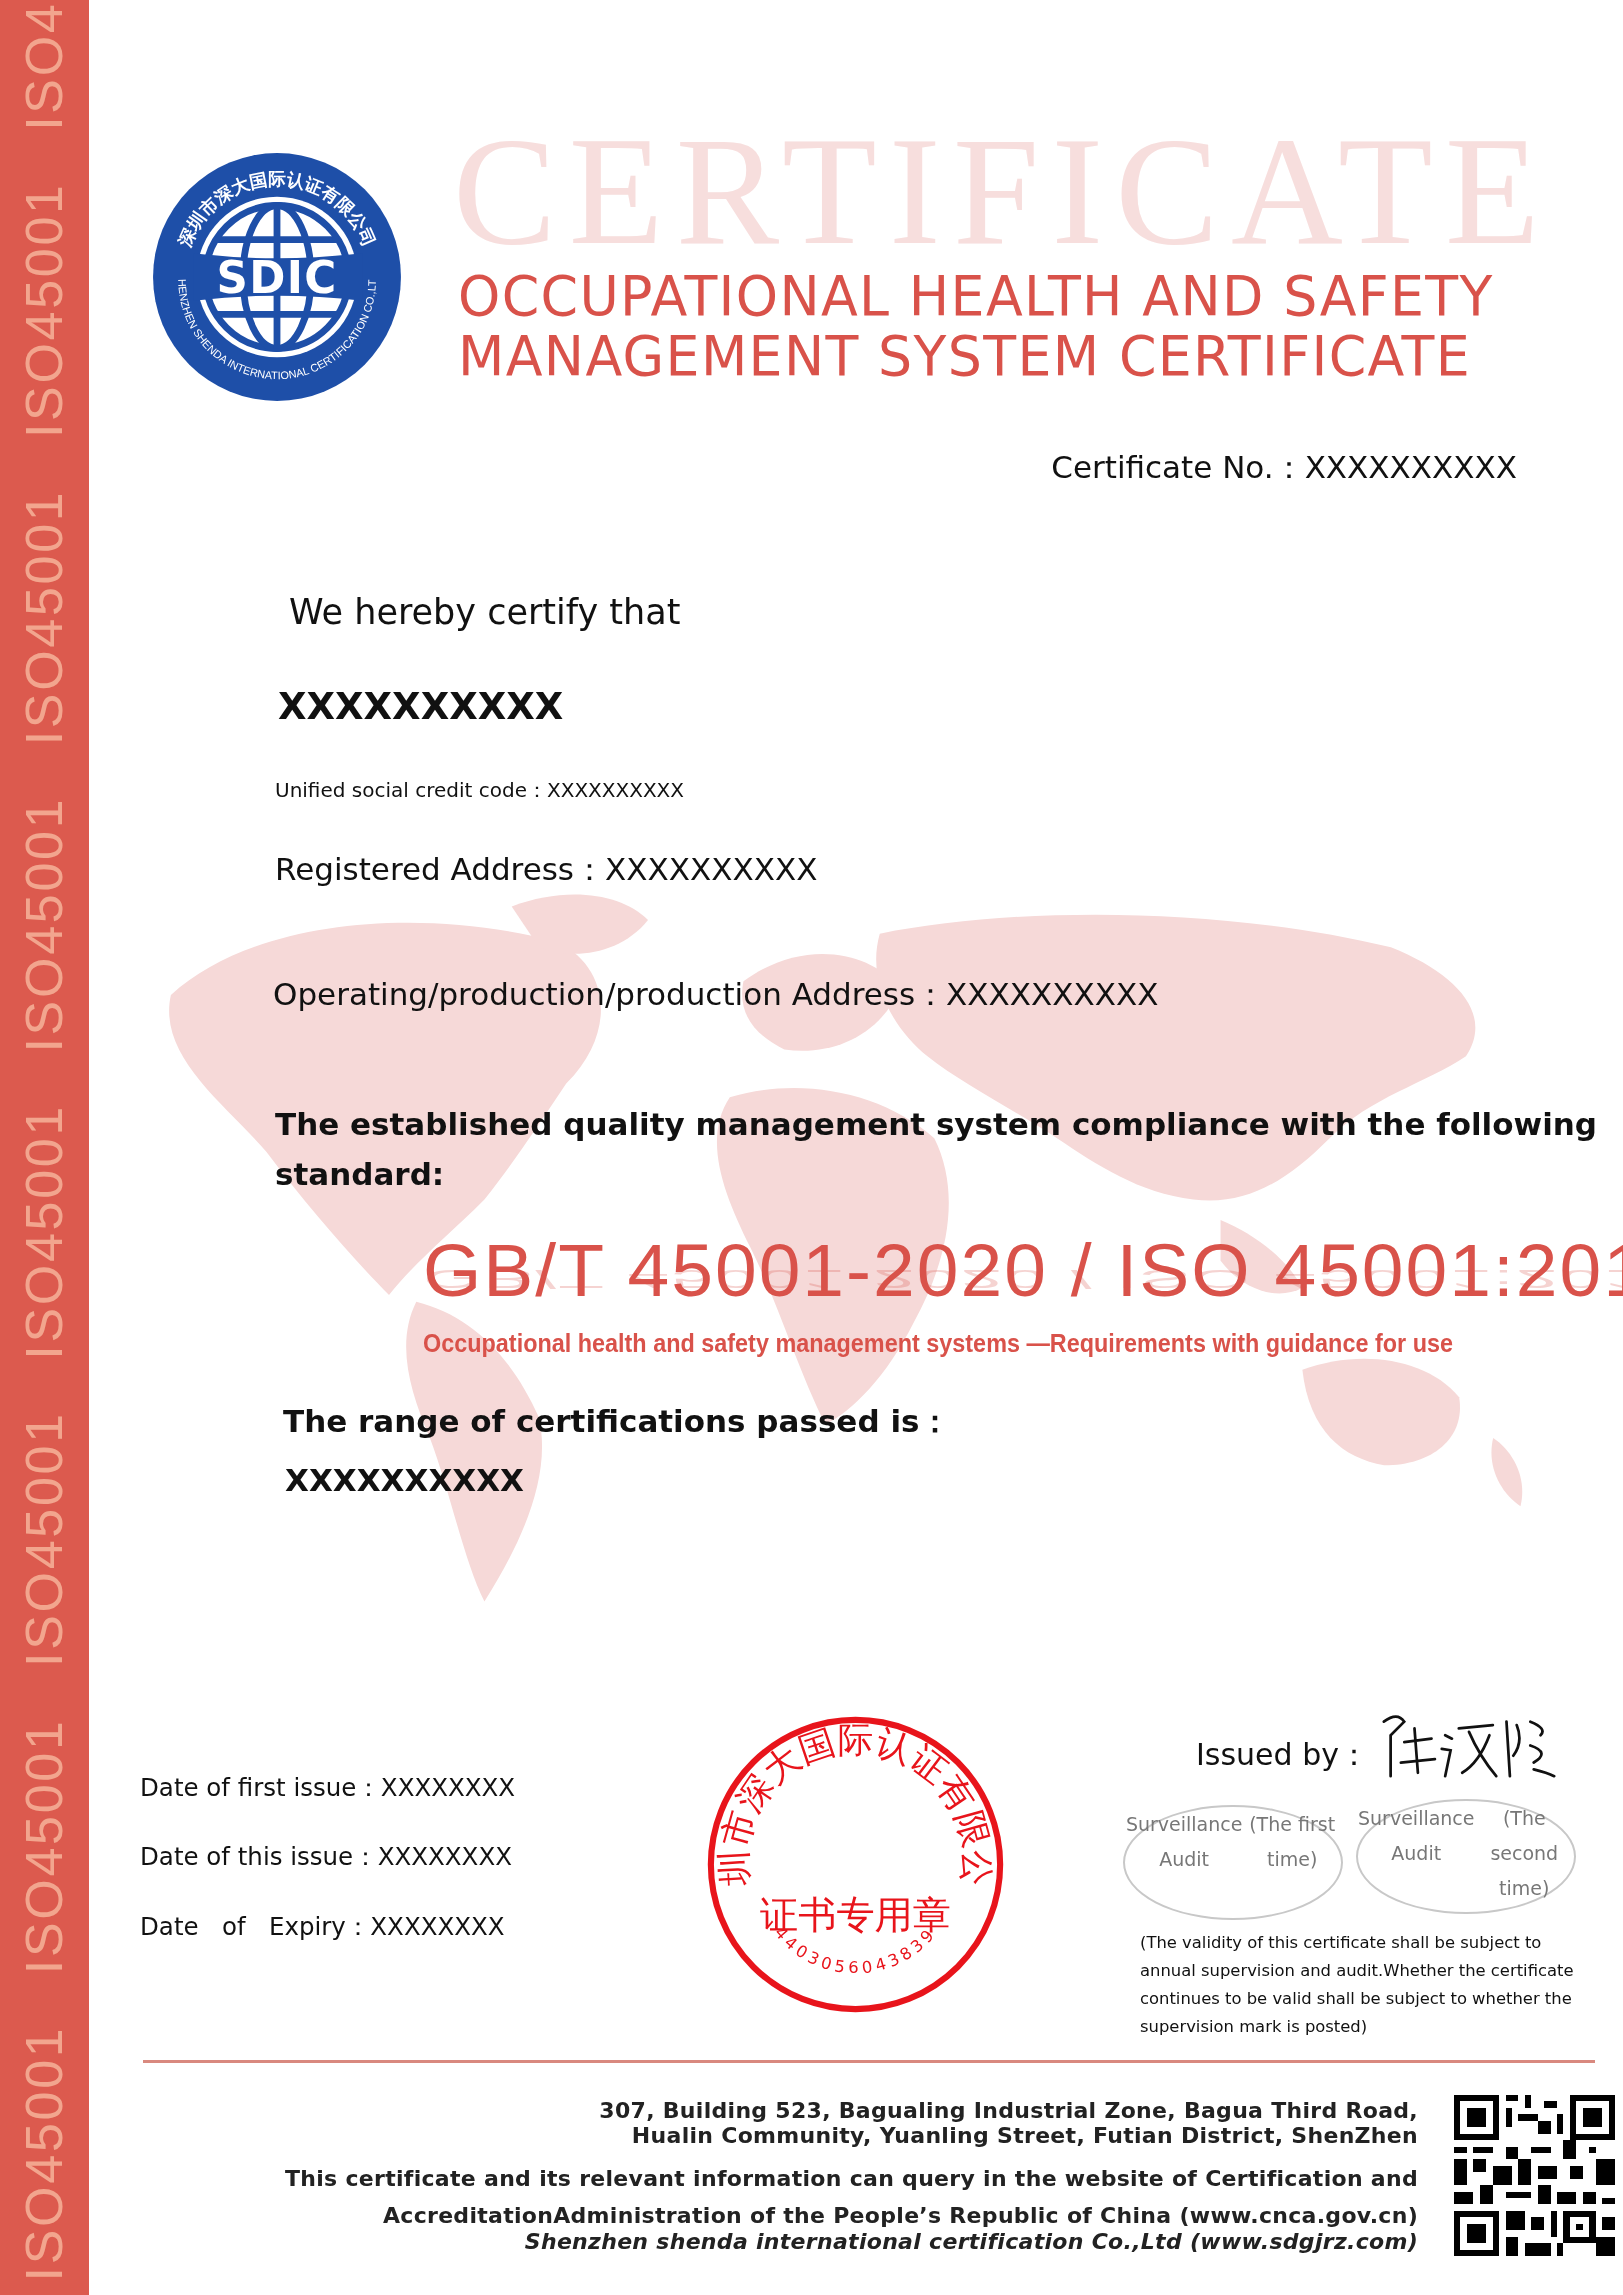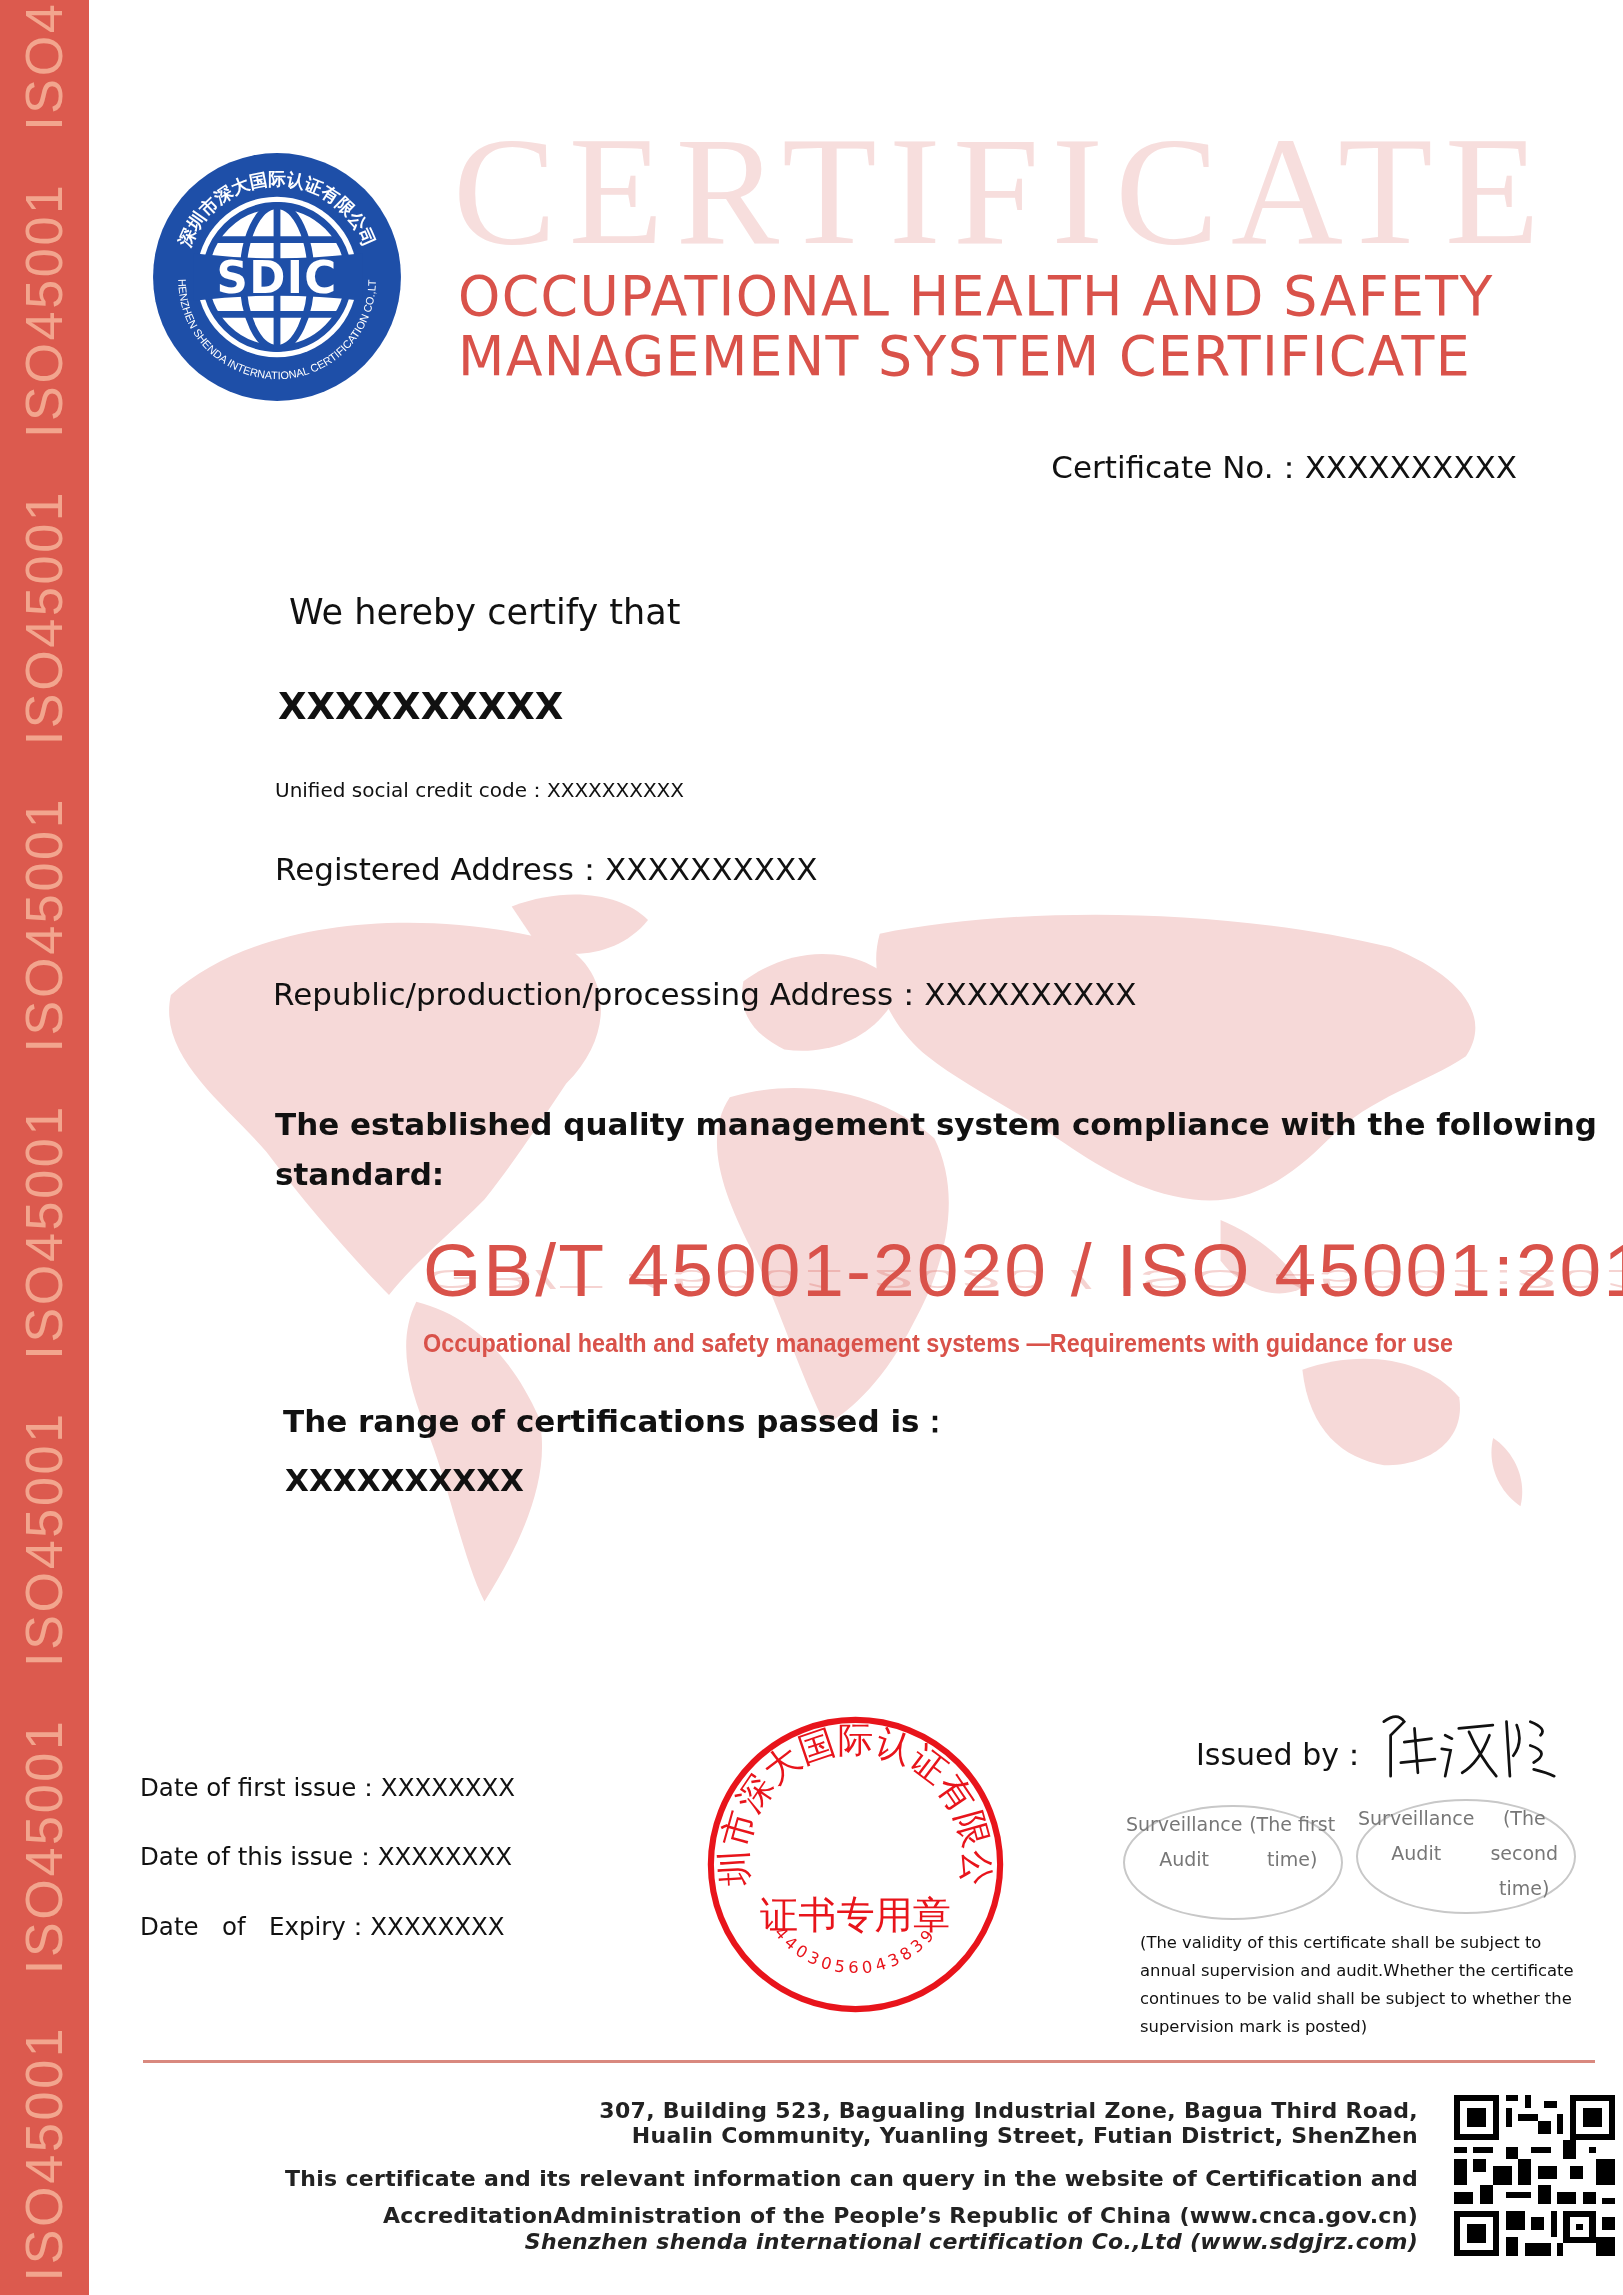--- a/index.html
+++ b/index.html
@@ -87,21 +87,21 @@
 
 <div class="abs line" style="top:592px; left:276px;margin-left:13px;">We hereby certify that</div>
 <div class="abs line bold" style="top:685px; left:278px; font-size:37px;">XXXXXXXXXX</div>
 <div class="abs line" style="top:777px; left:275px; font-size:20px;">
   <span>Unified social credit code：</span><span>XXXXXXXXXX</span>
 </div>
 <div class="abs line" style="top:849px; left:275px; font-size:31px;">
   <span>Registered Address：</span><span>XXXXXXXXXX</span>
 </div>
 <div class="abs line" style="top:974px; left:273px; font-size:31px;">
-  <span>Republic/production/processing Address：</span><span>XXXXXXXXXX</span>
+  <span>Operating/production/production Address：</span><span>XXXXXXXXXX</span>
 </div>
 <div class="abs line bold" style="top:1106px; left:275px; font-size:31px;">The established quality management system compliance with the following</div>
 <div class="abs line bold" style="top:1156px; left:275px; font-size:31px;">standard:</div>
 
 <div class="abs standard-main">GB/T 45001-2020 / ISO 45001:2018</div>
 <div class="abs standard-reflect">GB/T 45001-2020 / ISO 45001:2018</div>
 <div class="abs standard-sub">Occupational health and safety management systems —Requirements with guidance for use</div>
 
 <div class="abs line bold" style="top:1401px; left:283px; font-size:31px;">The range of certifications passed is：</div>
 <div class="abs line bold" style="top:1462px; left:285px; font-size:31px;">XXXXXXXXXX</div>

